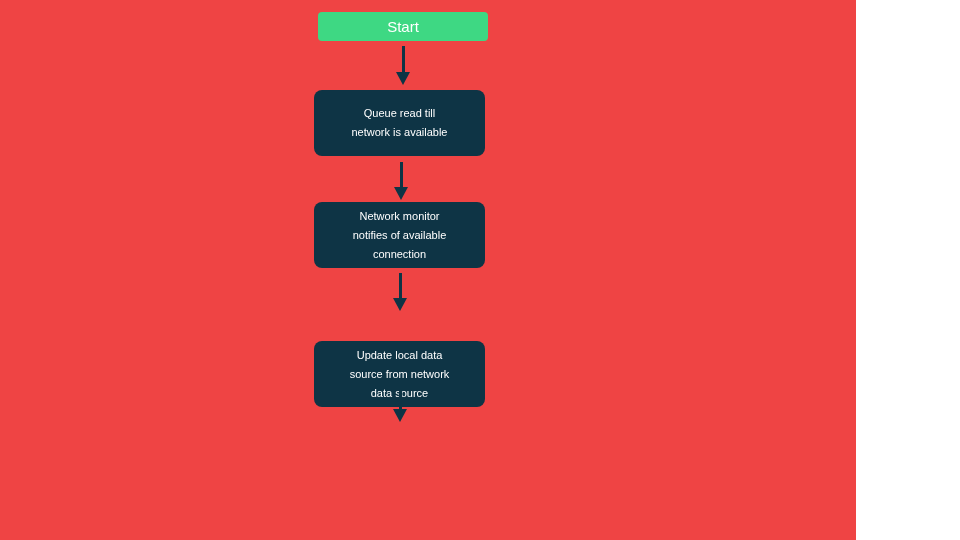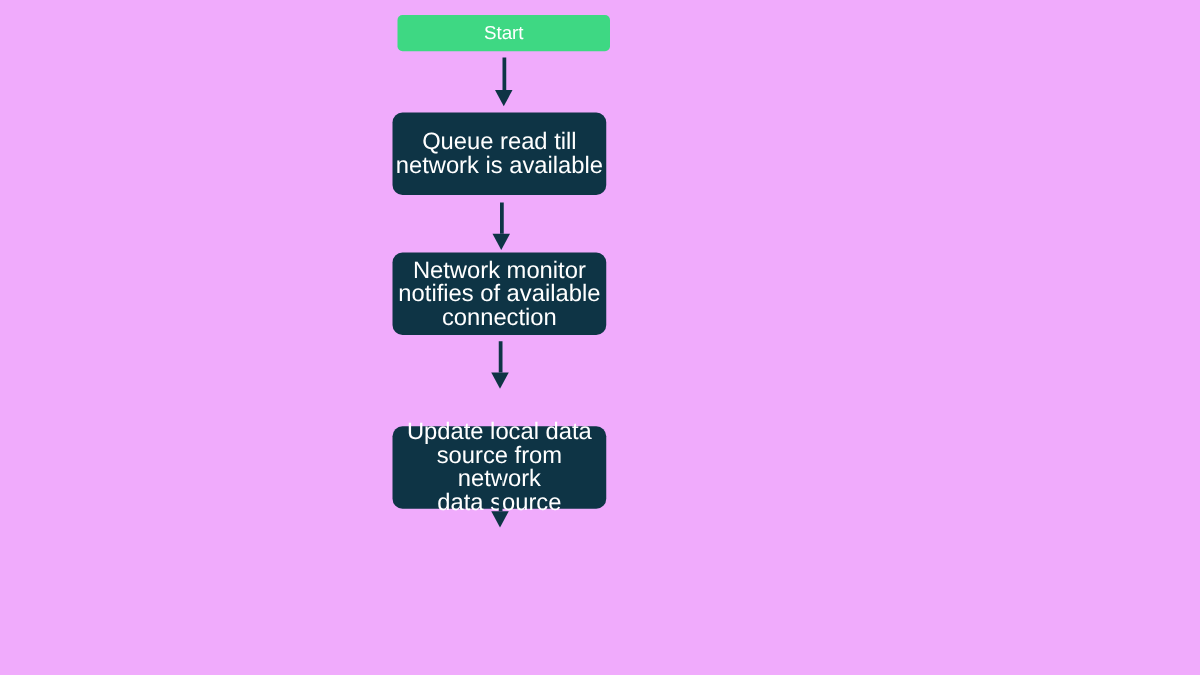--- a/index.html
+++ b/index.html
@@ -3,34 +3,34 @@
 <meta charset="utf-8">
 <style>
   html, body {
     margin: 0;
     padding: 0;
     background: #ffffff;
     font-family: "Liberation Sans", sans-serif;
   }
   .canvas {
     position: relative;
-    width: 960px;
+    width: 856px;
     height: 540px;
-    background: #f0abfc;
+    background: #ef4444;
     overflow: hidden;
   }
   .node {
     position: absolute;
     display: flex;
     align-items: center;
     justify-content: center;
     text-align: center;
     white-space: pre-line;
     box-sizing: border-box;
-    font-size: 19px;
+    font-size: 11px;
     line-height: 19px;
     font-weight: 400;
   }
   .node-start {
     left: 318px; top: 12px;
     width: 170px; height: 29px;
     background: #3ed883;
     color: #ffffff;
     border-radius: 4px;
     font-size: 15px;

